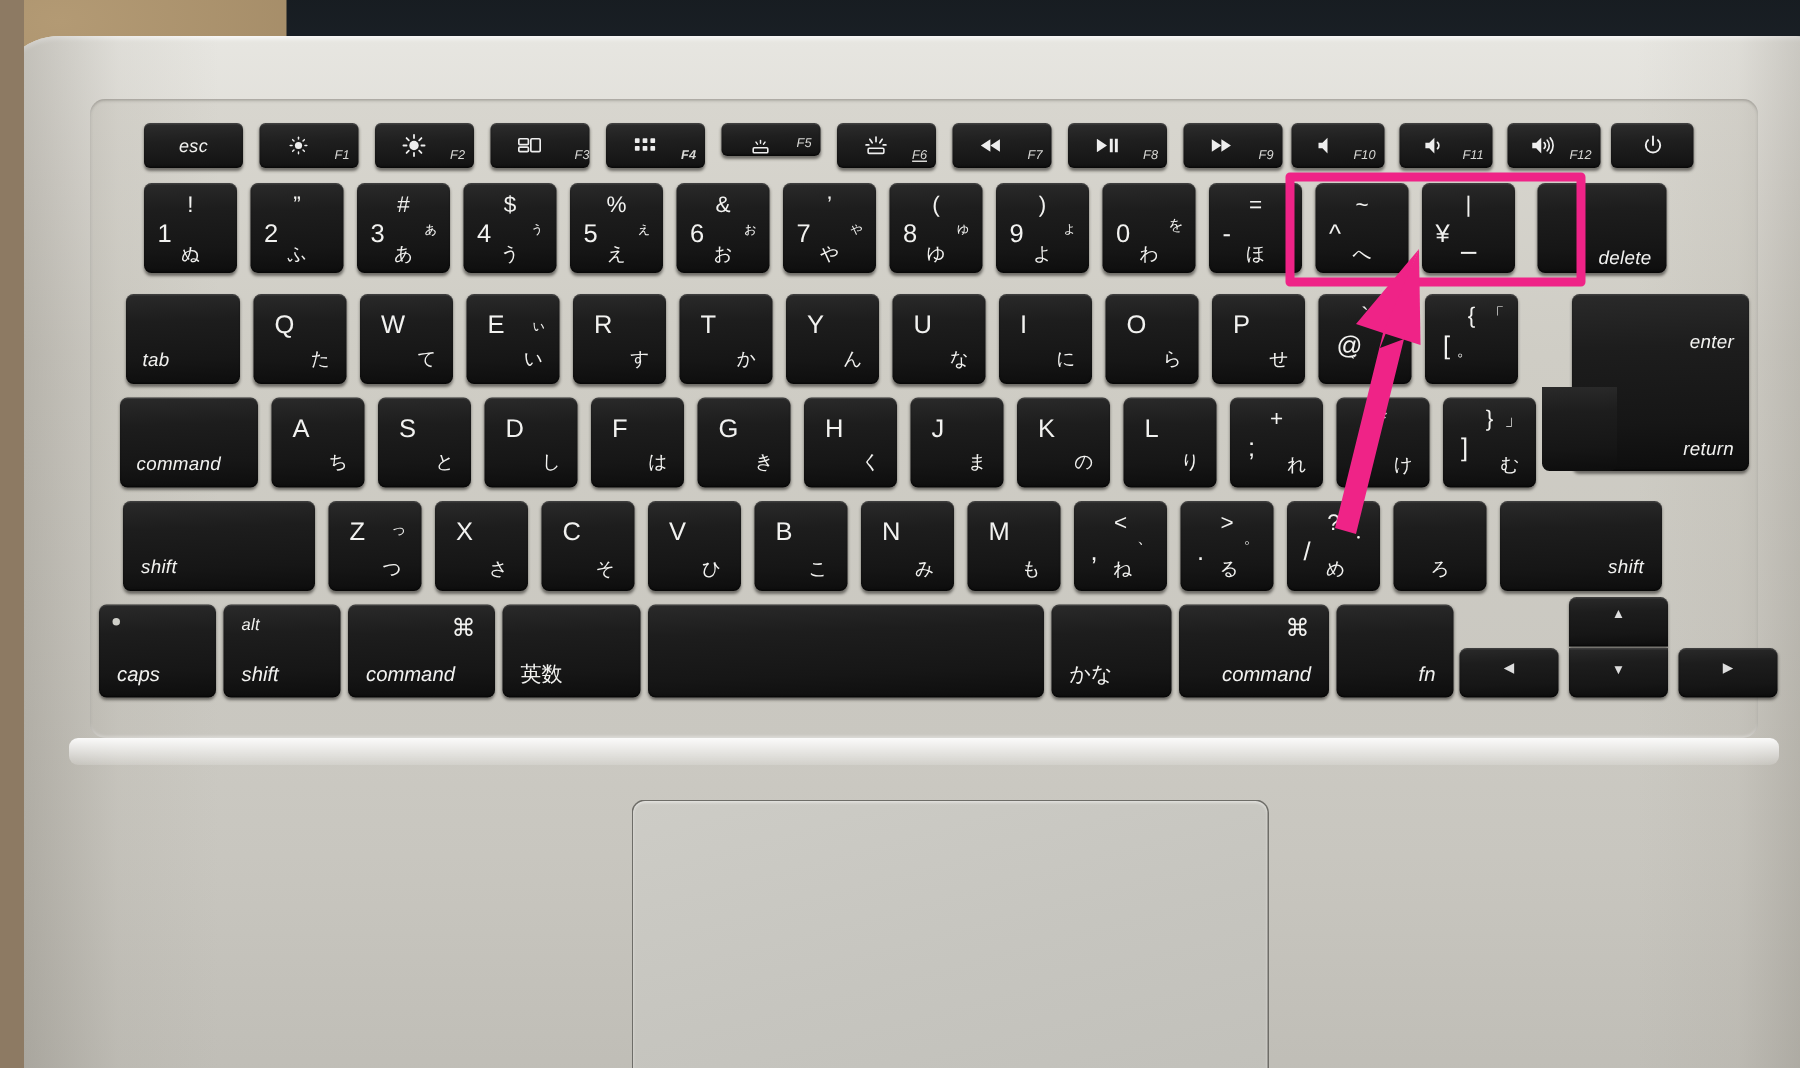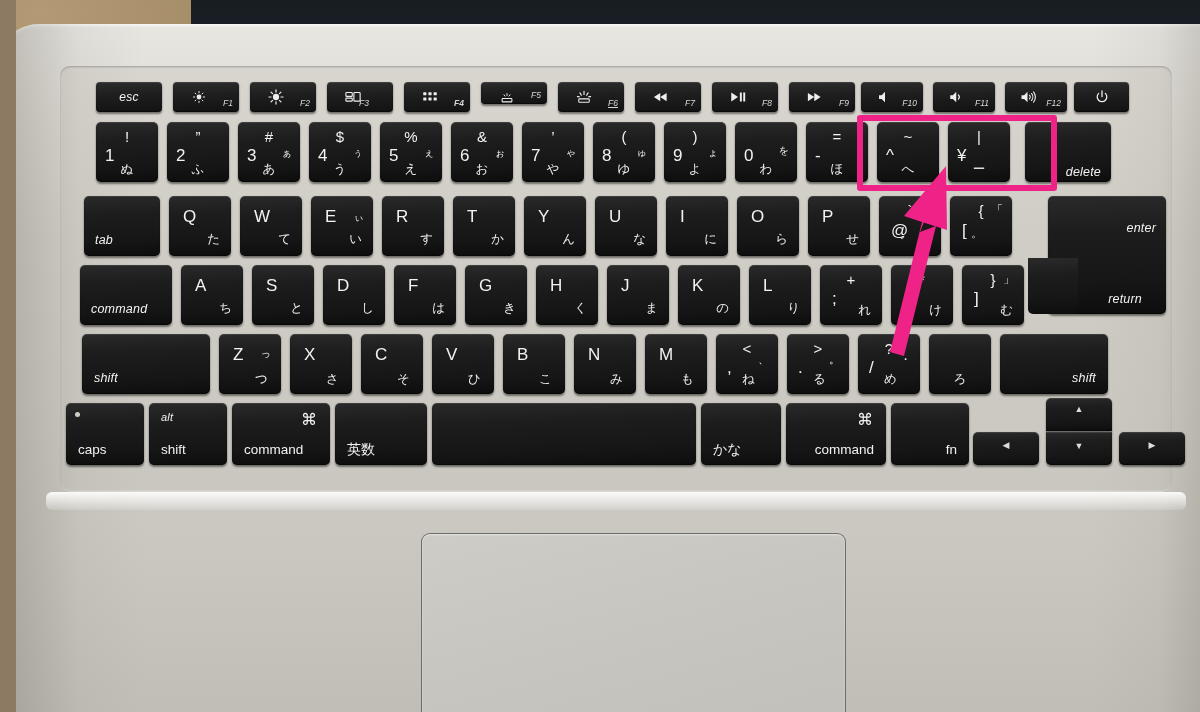--- a/index.html
+++ b/index.html
@@ -112,21 +112,21 @@
     overflow: hidden;
   }
   .key.fnrow {
     border-radius: 4px;
     background: linear-gradient(178deg, #2d2d2d 0%, #1f1f1f 40%, #121212 100%);
   }
 
   
   .lbl { position: absolute; line-height: 1; white-space: nowrap; }
   .word     { font-size: 12.5px; font-style: italic; letter-spacing: .2px; }
-  .word-lg  { font-size: 13.5px; }
+  .word-lg  { font-size: 13.5px; font-style: italic; }
   .fnum     { font-size: 8.5px; font-style: italic; }
   .alpha    { font-size: 17px; }
   .digit    { font-size: 17px; }
   .sym-top  { font-size: 15px; }
   .kana     { font-size: 12.5px; }
   .kana-sm  { font-size: 10px; }
   .jp       { font-size: 14px; }
 
   
   #hl-box {
@@ -202,21 +202,21 @@
           </g>
         </svg>
         <span class="lbl fnum" style="right: 6px; bottom: 5px; color: rgb(216, 216, 213);">F2</span>
       </div>
       <div class="key fnrow" style="left: 311px; top: 82px; width: 66px; height: 30px;">
         <svg viewBox="0 0 24 24" style="position: absolute; left: 17px; top: 6px; width: 18px; height: 18px;">
           <rect x="2.5" y="6" width="8.5" height="5.2" rx="1" fill="none" stroke="#eee" stroke-width="1.5"></rect>
           <rect x="2.5" y="13.5" width="8.5" height="4" rx="1" fill="none" stroke="#eee" stroke-width="1.5"></rect>
           <rect x="13.2" y="6" width="8.3" height="11.5" rx="1" fill="none" stroke="#eee" stroke-width="1.5"></rect>
         </svg>
-        <span class="lbl fnum" style="right: 24px; bottom: 5px; color: rgb(216, 216, 213);">F3</span>
+        <span class="lbl fnum" style="right: 0; bottom: 5px; color: rgb(216, 216, 213);">F3</span>
       </div>
       <div class="key fnrow" style="left: 388px; top: 82px; width: 66px; height: 30px;">
         <svg viewBox="0 0 24 24" style="position: absolute; left: 17px; top: 6px; width: 18px; height: 18px;">
           <g fill="#eee">
             <rect x="3" y="5.5" width="4.2" height="4.2" rx=".7"></rect>
             <rect x="9.9" y="5.5" width="4.2" height="4.2" rx=".7"></rect>
             <rect x="16.8" y="5.5" width="4.2" height="4.2" rx=".7"></rect>
             <rect x="3" y="12.5" width="4.2" height="4.2" rx=".7"></rect>
             <rect x="9.9" y="12.5" width="4.2" height="4.2" rx=".7"></rect>
             <rect x="16.8" y="12.5" width="4.2" height="4.2" rx=".7"></rect>
@@ -590,21 +590,21 @@
       <div class="key" style="left: 1030px; top: 432px; width: 66px; height: 33px; border-radius: 0px 0px 5px 5px;">
         <span class="lbl lbl" style="left: 0px; right: 0px; top: 10px; text-align: center; font-size: 9px; color: rgb(221, 221, 221);">▼</span>
       </div>
       <div class="key" style="left: 1103px; top: 432px; width: 66px; height: 33px;">
         <span class="lbl lbl" style="left: 0px; right: 0px; top: 9px; text-align: center; font-size: 9px; color: rgb(221, 221, 221);">▶</span>
       </div>
     </div>
 
   <div class="key" id="return-top" style="left:1032px; top:196px; width:118px; height:118px; border-radius:5px;">
     <span class="lbl word" style="right:10px; top:26px;">enter</span>
-    <span class="lbl word" style="right:24px; bottom:9px;">return</span>
+    <span class="lbl word" style="right:10px; bottom:9px;">return</span>
   </div>
   <div class="key" id="return-notch" style="left:1012px; top:258px; width:50px; height:56px; border-radius:0 0 5px 5px; box-shadow:none;"></div>
 
   <div id="hl-box" style="border-color: rgb(239, 35, 135);"></div>
 
   <svg id="arrow-svg" viewBox="0 0 160 200">
     <polygon points="100,6 74,72 90,66 58,196 44,192 76,62 58,56" fill="#ef2387"></polygon>
     <polygon points="100,6 101,70 76,62" fill="#ef2387"></polygon>
   </svg>
 

